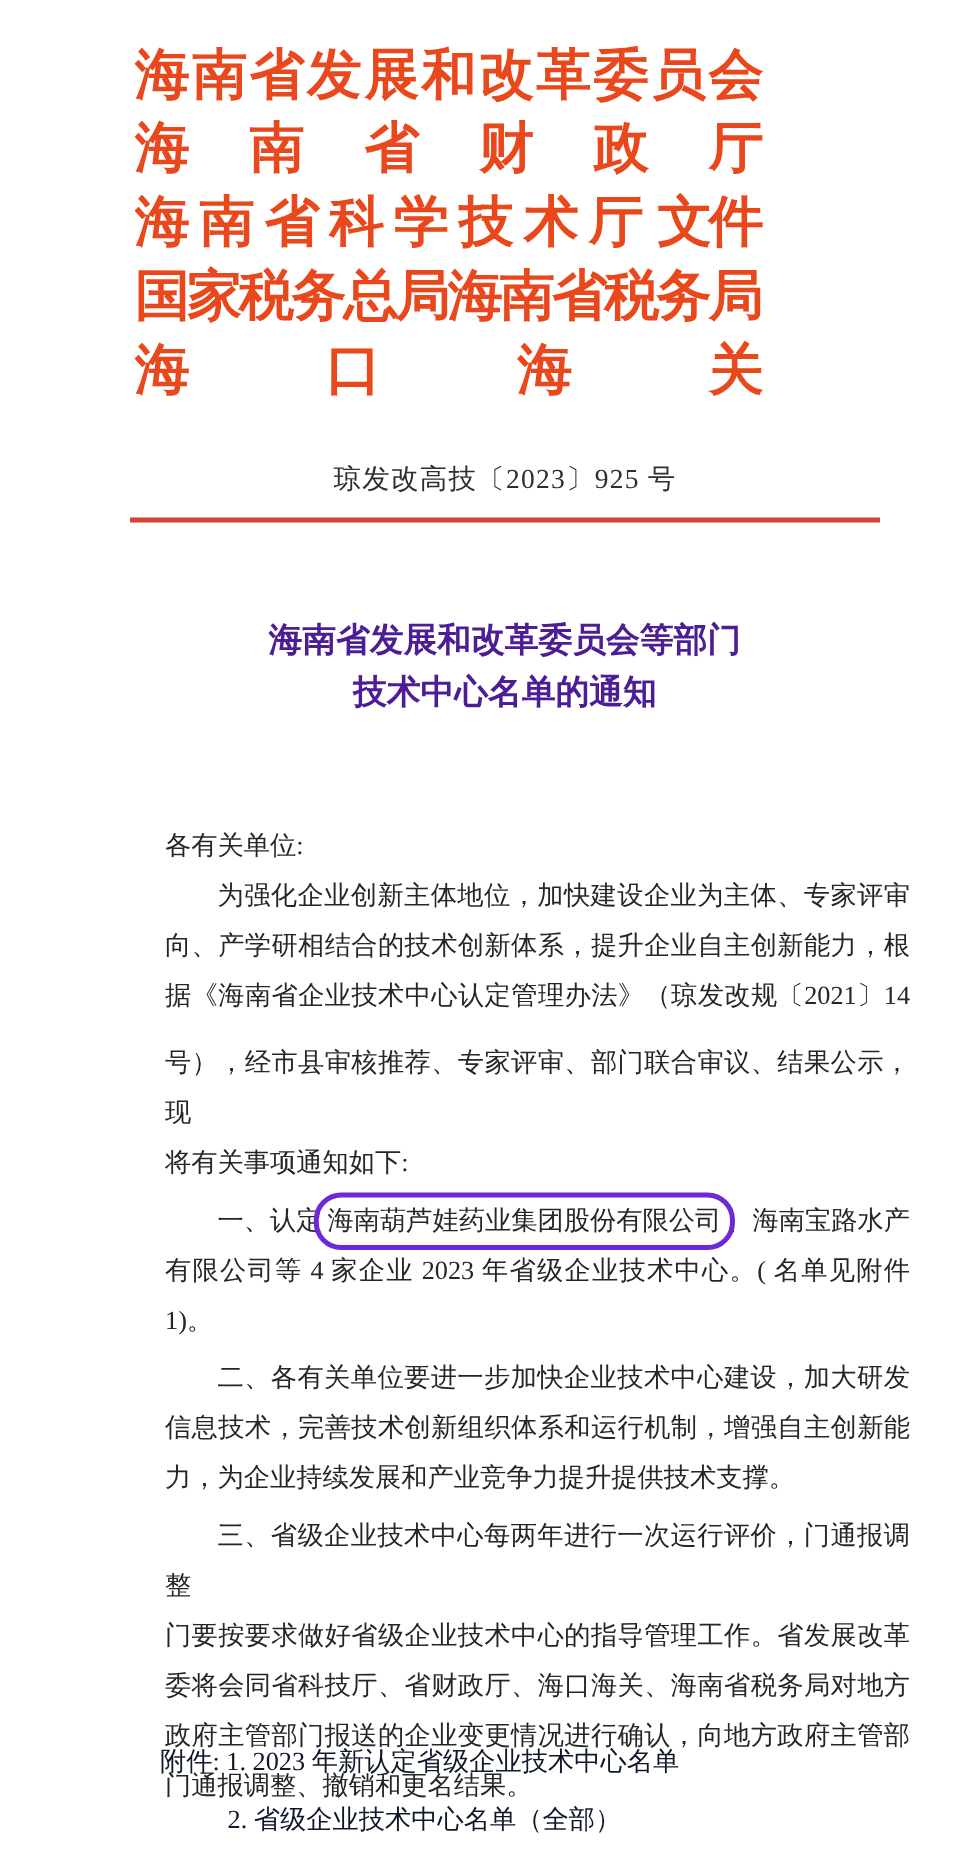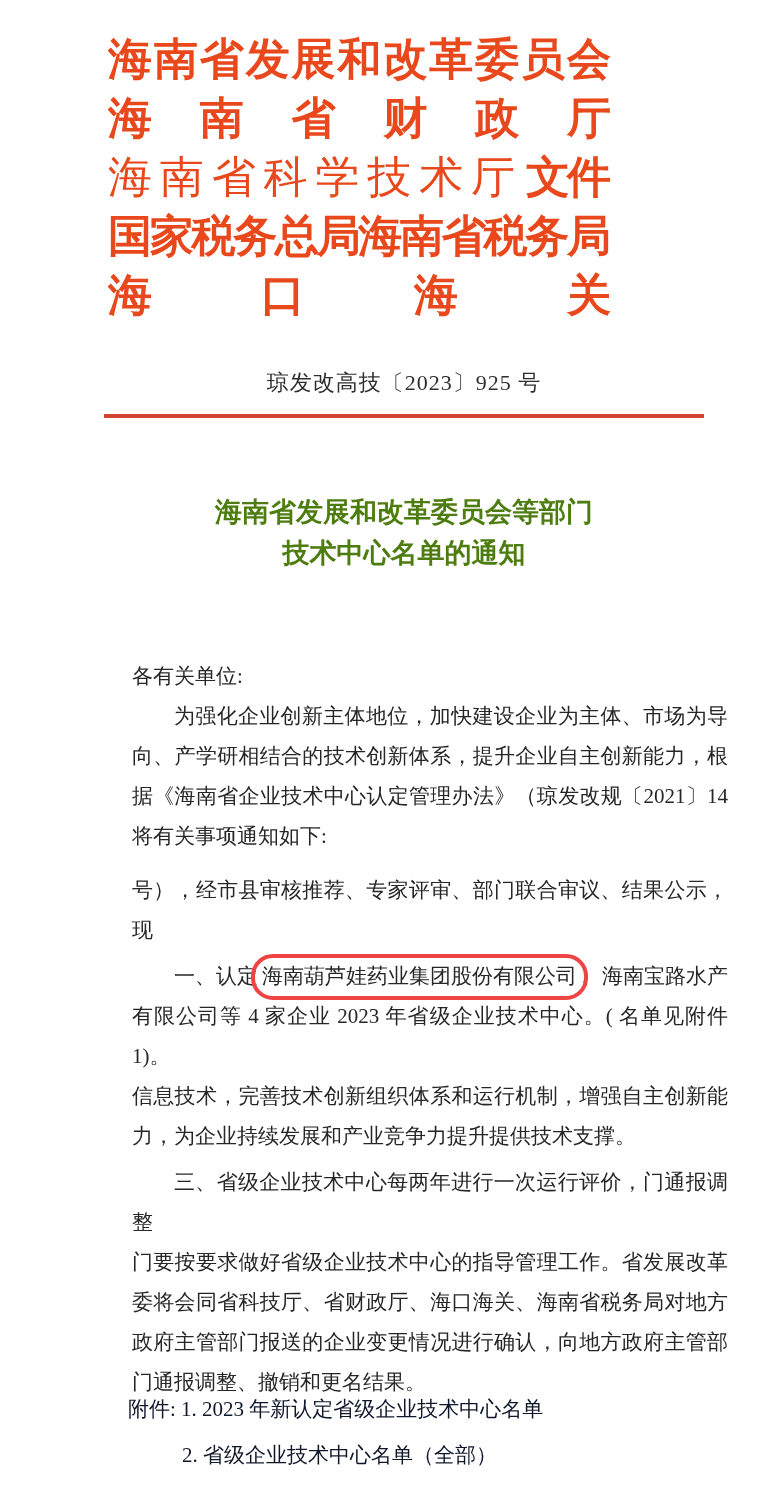--- a/index.html
+++ b/index.html
@@ -37,21 +37,21 @@
   }
   .hline-row {
     display: flex;
     align-items: flex-start;
   }
   .hline-row .agency {
     width: 500px;
     height: 59px;
     line-height: 59px;
     font-size: 44px;
-    font-weight: normal;
+    font-weight: bold;
     letter-spacing: -3px;
     color: #e8481c;
     text-align: justify;
     text-align-last: justify;
     white-space: nowrap;
   }
   .hline-row .suffix {
     margin-left: 14px;
     height: 59px;
     line-height: 59px;
@@ -87,21 +87,21 @@
   
   .title {
     position: absolute;
     left: 104px;
     top: 492px;
     width: 600px;
     text-align: center;
     font-size: 27px;
     font-weight: bold;
     line-height: 41px;
-    color: #4d7c0f;
+    color: #4c1d95;
   }
 
   
   .body-block {
     position: absolute;
     left: 112px;
     top: 656px;
     width: 596px;
     font-size: 21px;
     line-height: 40px;
@@ -114,21 +114,21 @@
   }
   .bl.last {
     text-align-last: left;
   }
   .indent { text-indent: 42px; }
   .gap-top { margin-top: 14px; }
   .pstart { margin-top: 6px; }
 
   
   .circled {
-    border: 4px solid #ef4444;
+    border: 4px solid #6d28d9;
     border-radius: 22px;
     padding: 6px 7px 8px 7px;
     margin: -6px -7px -8px -7px;
     position: relative;
   }
 
   
   .attachments {
     position: absolute;
     left: 128px;
@@ -161,29 +161,30 @@
   <div class="redline"></div>
 
   <div class="title">
     <div>海南省发展和改革委员会等部门</div>
     <div>技术中心名单的通知</div>
   </div>
 
   <div class="body-block">
     <div class="bl last">各有关单位:</div>
 
-    <div class="bl indent">为强化企业创新主体地位，加快建设企业为主体、市场为导</div>
+    <div class="bl indent">为强化企业创新主体地位，加快建设企业为主体、专家评审</div>
     <div class="bl">向、产学研相结合的技术创新体系，提升企业自主创新能力，根</div>
     <div class="bl">据《海南省企业技术中心认定管理办法》（琼发改规〔2021〕14</div>
+    <div class="bl gap-top">号），经市县审核推荐、专家评审、部门联合审议、结果公示，现</div>
     <div class="bl last">将有关事项通知如下:</div>
-    <div class="bl gap-top">号），经市县审核推荐、专家评审、部门联合审议、结果公示，现</div>
 
     <div class="bl indent pstart"><span>一、认定</span><span class="circled">海南葫芦娃药业集团股份有限公司</span><span>、海南宝路水产</span></div>
     <div class="bl last">有限公司等 4 家企业 2023 年省级企业技术中心。( 名单见附件 1)。</div>
 
+    <div class="bl indent pstart">二、各有关单位要进一步加快企业技术中心建设，加大研发</div>
     <div class="bl">信息技术，完善技术创新组织体系和运行机制，增强自主创新能</div>
     <div class="bl last">力，为企业持续发展和产业竞争力提升提供技术支撑。</div>
 
     <div class="bl indent pstart">三、省级企业技术中心每两年进行一次运行评价，门通报调整</div>
     <div class="bl">门要按要求做好省级企业技术中心的指导管理工作。省发展改革</div>
     <div class="bl">委将会同省科技厅、省财政厅、海口海关、海南省税务局对地方</div>
     <div class="bl">政府主管部门报送的企业变更情况进行确认，向地方政府主管部</div>
     <div class="bl last">门通报调整、撤销和更名结果。</div>
   </div>
 

